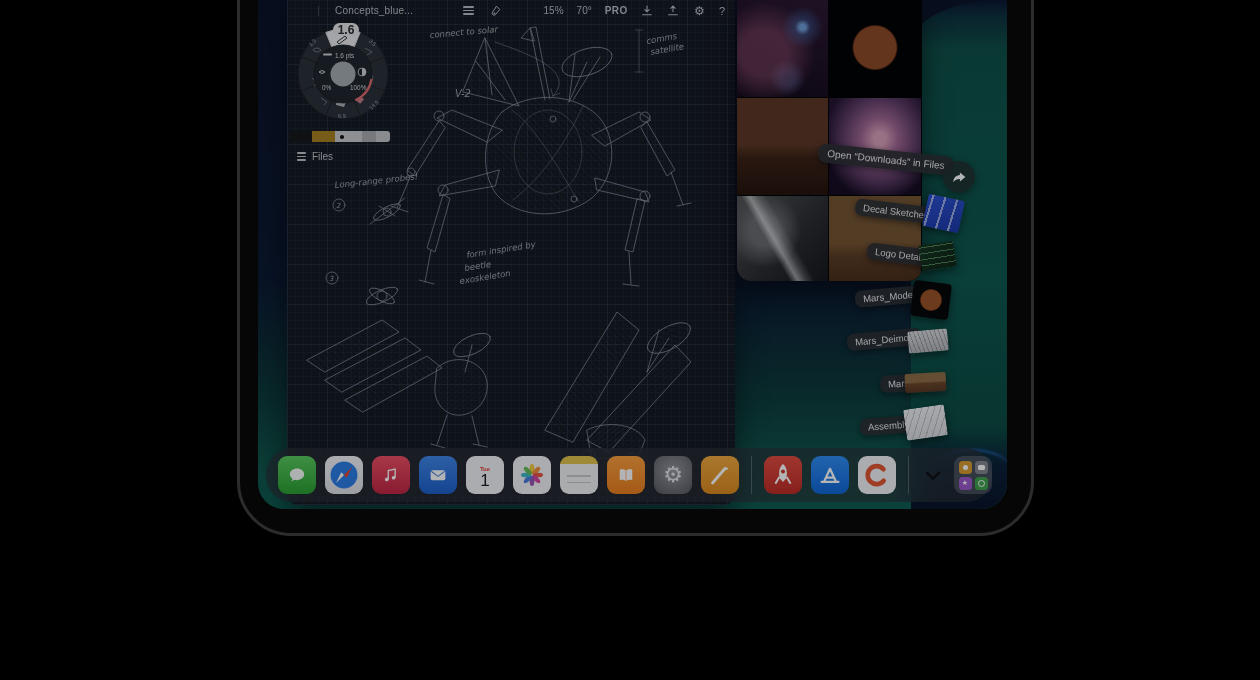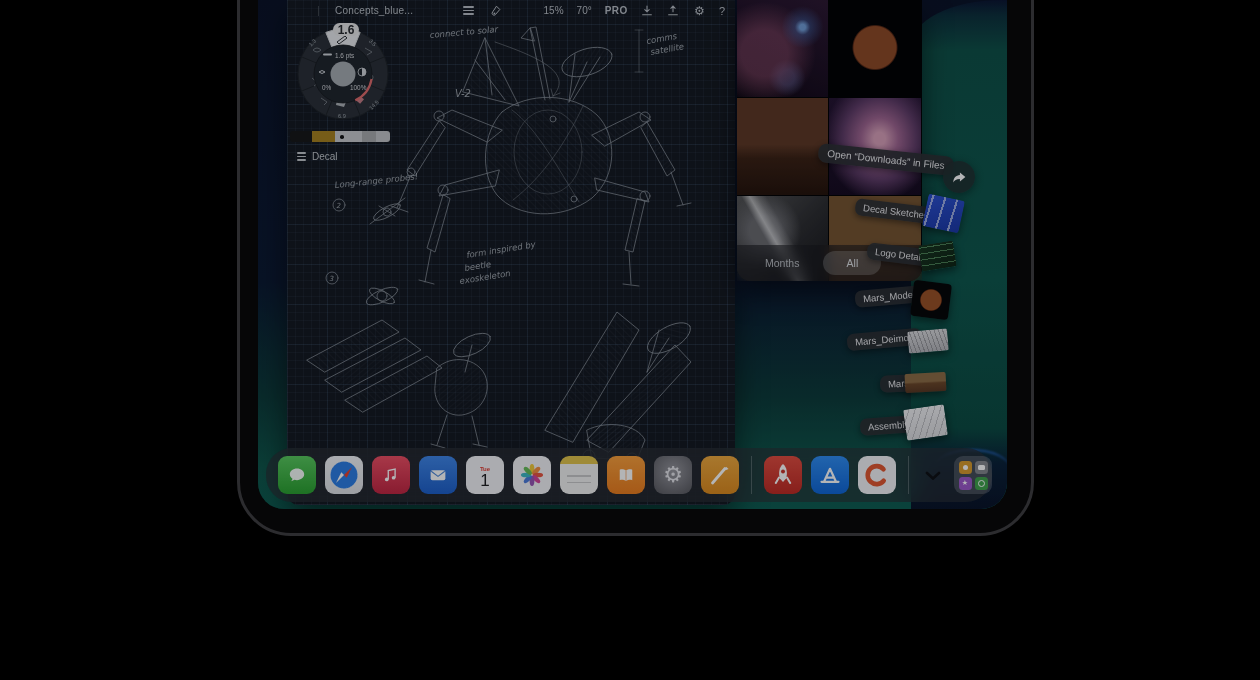--- a/index.html
+++ b/index.html
@@ -349,36 +349,32 @@
         <span class="seg" style="width:14px;background:#a9abad;"></span>
         <span class="seg" style="width:14px;background:#c3c5c7;"></span>
       </div>
 
       <div class="layers-row">
         <span class="layers-ico">
             <i></i>
             <i></i>
             <i></i>
           </span>
-        <span>Decal</span>
+        <span>Files</span>
       </div>
     </div>
 
     <div class="win-photos">
       <div class="ph-grid">
         <div class="tile tile-nebula1"></div>
         <div class="tile tile-mars"></div>
         <div class="tile tile-marsscape"></div>
         <div class="tile tile-orion"></div>
         <div class="tile tile-voyager"></div>
         <div class="tile tile-rover"></div>
-      </div>
-      <div class="ph-bottom">
-        <span class="ph-tab-months">Months</span>
-        <span class="ph-pill">All</span>
       </div>
     </div>
 
     <div class="drag-layer">
       <span class="pill-label toast" style="left:560px;top:150px;transform:rotate(6deg);">Open “Downloads” in Files</span>
       <span class="share-btn">
         <svg width="20" height="20" viewBox="0 0 33 33">
           <path d="M18 9 L27 16.5 L18 24 V19.6 C12 19.6 9 22 7 25.5 C7.5 18 11.5 14 18 13.4 Z" fill="#fff"></path>
         </svg>
       </span>

